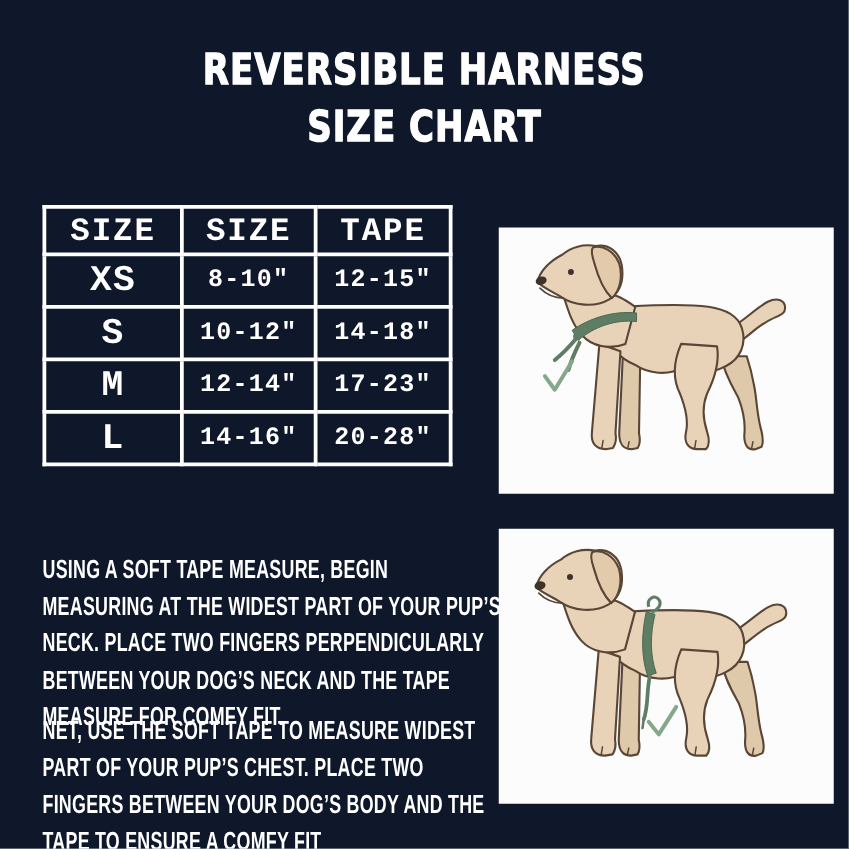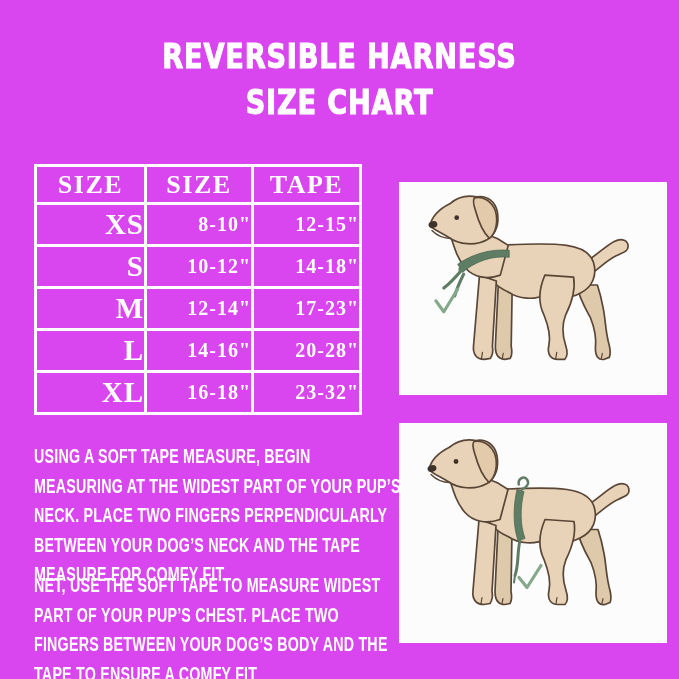--- a/index.html
+++ b/index.html
@@ -1,40 +1,40 @@
 <!DOCTYPE html>
 <html><head>
 <meta charset="utf-8">
 <style>
   html,body{margin:0;padding:0;}
   body{width:679px;height:679px;overflow:hidden;}
   .canvas{
     position:relative;width:679px;height:679px;
-    background:#d946ef;
+    background:#0f172a;
     font-family:"Liberation Sans","DejaVu Sans",sans-serif;
   }
   
   .title{
     position:absolute;top:33px;left:0;width:679px;margin:0;
     text-align:center;color:#FFFFFF;
     font-family:"DejaVu Sans","Liberation Sans",sans-serif;
     font-weight:800;font-size:34px;line-height:46px;letter-spacing:1px;
     -webkit-text-stroke:1.1px #FFFFFF;
   }
   .title .tline{display:block;transform:scaleX(0.8);transform-origin:50% 50%;}
   
   .size-table{
     position:absolute;left:34px;top:164px;
     border-collapse:collapse;table-layout:fixed;
     color:#FFFFFF;text-align:center;
-    font-family:Liberation Serif, serif;font-weight:bold;
+    font-family:Liberation Mono, monospace;font-weight:bold;
   }
   .size-table th,.size-table td{border:3px solid #FFFFFF;padding:0;vertical-align:middle;}
   .size-table th{height:35px;font-size:26px;letter-spacing:1.5px;}
-  .size-table td{height:39px;text-align:right;}
+  .size-table td{height:39px;}
   .size-table td.size-val{font-size:29px;letter-spacing:1px;}
   .size-table td.range-val{font-size:20px;letter-spacing:1px;}
   
   .illus{position:absolute;left:399px;width:268px;background:#FCFCFC;}
   .illus.box1{top:182px;height:213px;}
   .illus.box2{top:423px;height:220px;}
   .illus svg{display:block;width:100%;height:100%;}
   
   .para{
     position:absolute;left:34px;width:540px;margin:0;
@@ -82,25 +82,20 @@
       </tr>
       <tr>
         <td class="size-val">M</td>
         <td class="range-val">12-14"</td>
         <td class="range-val">17-23"</td>
       </tr>
       <tr>
         <td class="size-val">L</td>
         <td class="range-val">14-16"</td>
         <td class="range-val">20-28"</td>
-      </tr>
-      <tr>
-        <td class="size-val">XL</td>
-        <td class="range-val">16-18"</td>
-        <td class="range-val">23-32"</td>
       </tr>
     </tbody>
   </table>
 
   <div class="illus box1">
     <svg viewBox="0 0 268 215" preserveAspectRatio="xMidYMid meet">
       <defs>
         <g id="dogBase" stroke="#5A4637" stroke-width="1.7" stroke-linejoin="round" stroke-linecap="round">
 
           <path fill="#E8D3B8" d="M 188 80 C 198 74 208 64 216 60 C 224 56 230 59 230 65 C 230 70 225 71 219 74 C 210 78 202 86 195 91 C 189 94 184 90 188 80 Z"></path>

